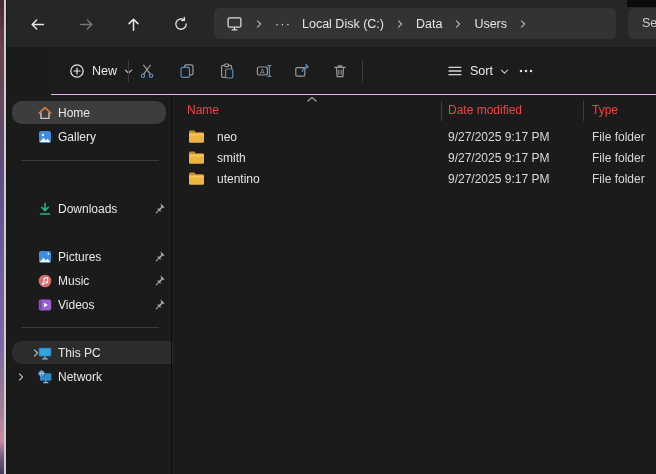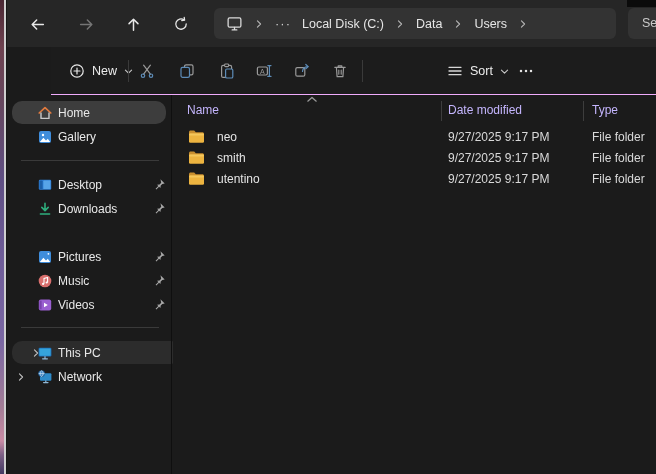--- a/index.html
+++ b/index.html
@@ -32,21 +32,21 @@
   .side-row{position:absolute;left:5px;width:154px;height:23px;border-radius:10px;display:flex;align-items:center;}
   .side-row .chev{width:10px;height:10px;margin-left:4px;flex:0 0 auto;}
   .side-row .ico{position:absolute;left:25px;width:16px;height:16px;}
   .side-row .lbl{position:absolute;left:46px;color:#e8e8e8;font-size:12px;white-space:nowrap;}
   .side-row .pin{position:absolute;left:141px;width:13px;height:13px;}
   .sel-strong{background:#3d3d3d;}
   .sel-soft{background:#2c2c2c;padding-left:15px;}
   
   .vdivider{position:absolute;left:164px;top:95px;width:1px;bottom:0;background:#0f0f0f;}
   .main{position:absolute;left:166px;top:95px;right:0;bottom:0;background:#1b1b1b;}
-  .col-head{position:absolute;top:8px;color:#c4b5fd;font-size:12px;white-space:nowrap;}
+  .col-head{position:absolute;top:8px;color:#ef4444;font-size:12px;white-space:nowrap;}
   .col-sep{position:absolute;top:6px;width:1px;height:20px;background:#3d3d3d;}
   .sort-caret{position:absolute;left:133px;top:1px;width:12px;height:7px;}
   .frow{position:absolute;left:0;right:0;height:21px;}
   .frow .fico{position:absolute;left:15px;top:2px;width:17px;height:15px;}
   .frow .fname{position:absolute;left:44px;top:3px;color:#e4e4e4;font-size:12px;white-space:nowrap;}
   .frow .fdate{position:absolute;left:275px;top:3px;color:#d9d9d9;font-size:12px;white-space:nowrap;}
   .frow .ftype{position:absolute;left:419px;top:3px;color:#d9d9d9;font-size:12px;white-space:nowrap;}
   svg{display:block;}
 </style>
 </head>
@@ -195,31 +195,20 @@
         <svg class="ico" viewBox="0 0 16 16">
             <rect x="2" y="2" width="12" height="12" rx="2" fill="#3f8ddb"></rect>
             <circle cx="6" cy="6" r="1.2" fill="#fff"></circle>
             <path d="M2.8 13l3.6-4.2 2.6 2.8 1.8-1.8 2.4 3.2z" fill="#fff"></path>
           </svg>
         <span class="lbl">Gallery</span>
       </div>
 
       <div class="side-divider" style="top:65px"></div>
 
-      <div class="side-row" style="top:78px">
-        <svg class="ico" viewBox="0 0 16 16">
-            <rect x="1.8" y="2.8" width="12.4" height="10" rx="1.2" fill="#2f7fd6"></rect>
-            <rect x="2.6" y="3.6" width="3" height="8.4" rx="0.6" fill="#1c5fa8"></rect>
-            <rect x="6.4" y="3.6" width="7" height="8.4" rx="0.6" fill="#57a4e8"></rect>
-          </svg>
-        <span class="lbl">Desktop</span>
-        <svg class="pin" viewBox="0 0 16 16">
-            <path d="M9.2 1.6l5.2 5.2-2.9.5-2 2-.4 3.1-1.6-1.6-3.4 3.4-.9-.9 3.4-3.4-1.6-1.6 3.1-.4 2-2z" fill="#a8a8a8"></path>
-          </svg>
-      </div>
       <div class="side-row" style="top:102px">
         <svg class="ico" viewBox="0 0 16 16">
             <path d="M8 2.2v7.2M4.8 6.4L8 9.6l3.2-3.2" fill="none" stroke="#2fae7d" stroke-width="1.6" stroke-linecap="round" stroke-linejoin="round"></path>
             <path d="M3.4 13h9.2" stroke="#2fae7d" stroke-width="1.6" stroke-linecap="round"></path>
           </svg>
         <span class="lbl">Downloads</span>
         <svg class="pin" viewBox="0 0 16 16">
             <path d="M9.2 1.6l5.2 5.2-2.9.5-2 2-.4 3.1-1.6-1.6-3.4 3.4-.9-.9 3.4-3.4-1.6-1.6 3.1-.4 2-2z" fill="#a8a8a8"></path>
           </svg>
       </div>

